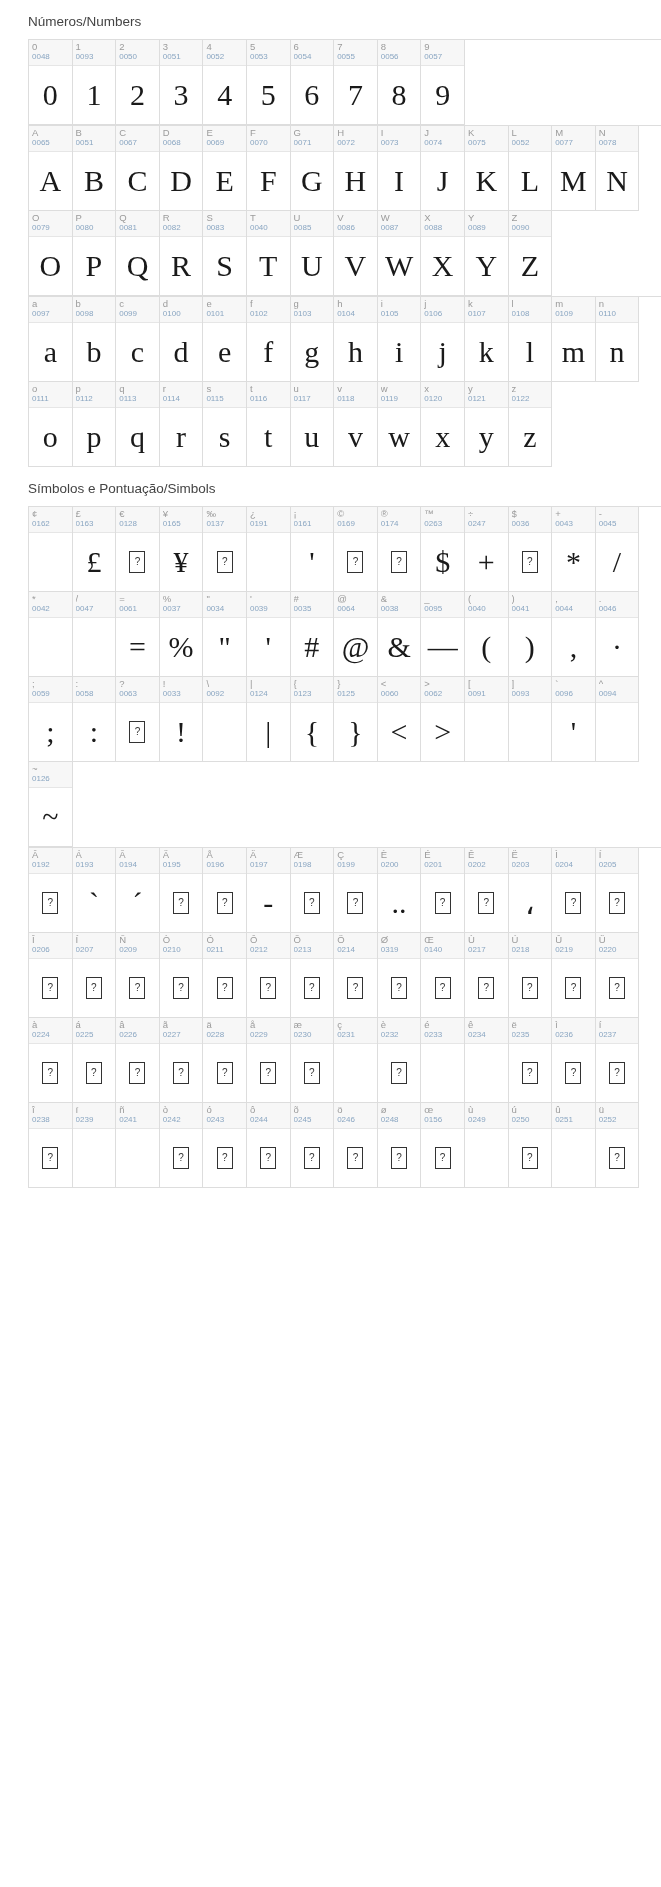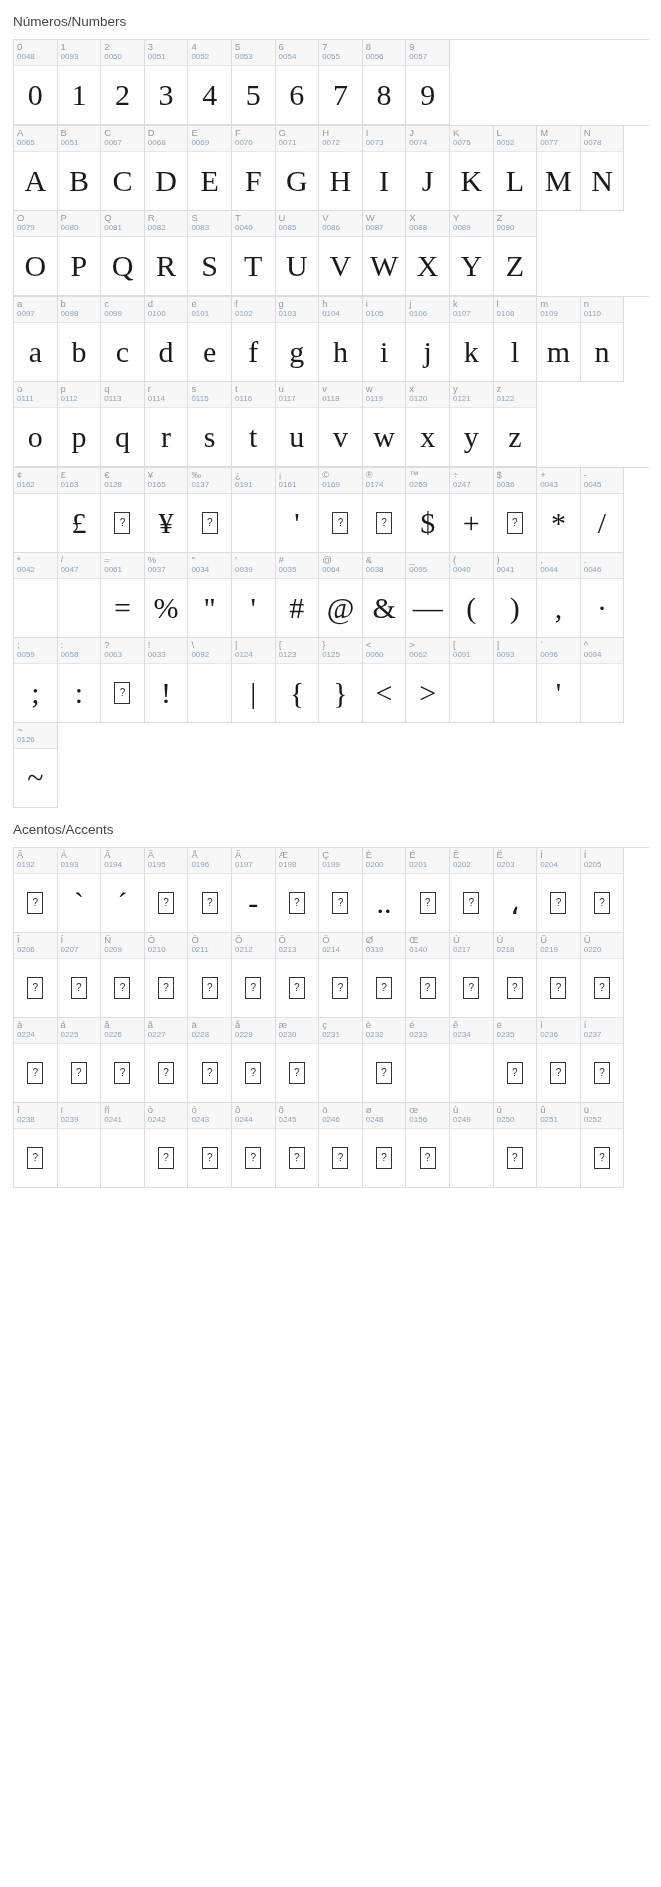--- a/index.html
+++ b/index.html
@@ -11,21 +11,21 @@
     width: 661px;
     font-family: "Liberation Sans", sans-serif;
     color: #333333;
   }
   .page {
     width: 661px;
     box-sizing: border-box;
     padding: 0 0 20px 0;
   }
   .section {
-    margin: 0 0 0 1px;
+    margin: 0 0 0 16px;
   }
   .section-title {
     font-size: 13.5px;
     color: #444444;
     padding: 14px 0 10px 12px;
     font-family: "Liberation Sans", sans-serif;
   }
   .grid {
     display: flex;
     flex-wrap: wrap;
@@ -538,20 +538,21 @@
         <div class="cell">
           <div class="hdr">
             <div class="ch">z</div>
             <div class="code">0122</div>
           </div>
           <div class="glyph">z</div>
         </div>
       </div>
     </div>
     <div class="section">
+      <div class="section-title">Símbolos e Pontuação/Simbols</div>
       <div class="grid">
         <div class="cell">
           <div class="hdr">
             <div class="ch">¢</div>
             <div class="code">0162</div>
           </div>
           <div class="glyph"></div>
         </div>
         <div class="cell">
           <div class="hdr">
@@ -855,21 +856,20 @@
         <div class="cell">
           <div class="hdr">
             <div class="ch">~</div>
             <div class="code">0126</div>
           </div>
           <div class="glyph">~</div>
         </div>
       </div>
     </div>
     <div class="section">
-      <div class="section-title">Acentos/Accents</div>
       <div class="grid">
         <div class="cell">
           <div class="hdr">
             <div class="ch">Â</div>
             <div class="code">0192</div>
           </div>
           <div class="glyph missing">
             <span class="notdef">?</span>
           </div>
         </div>

